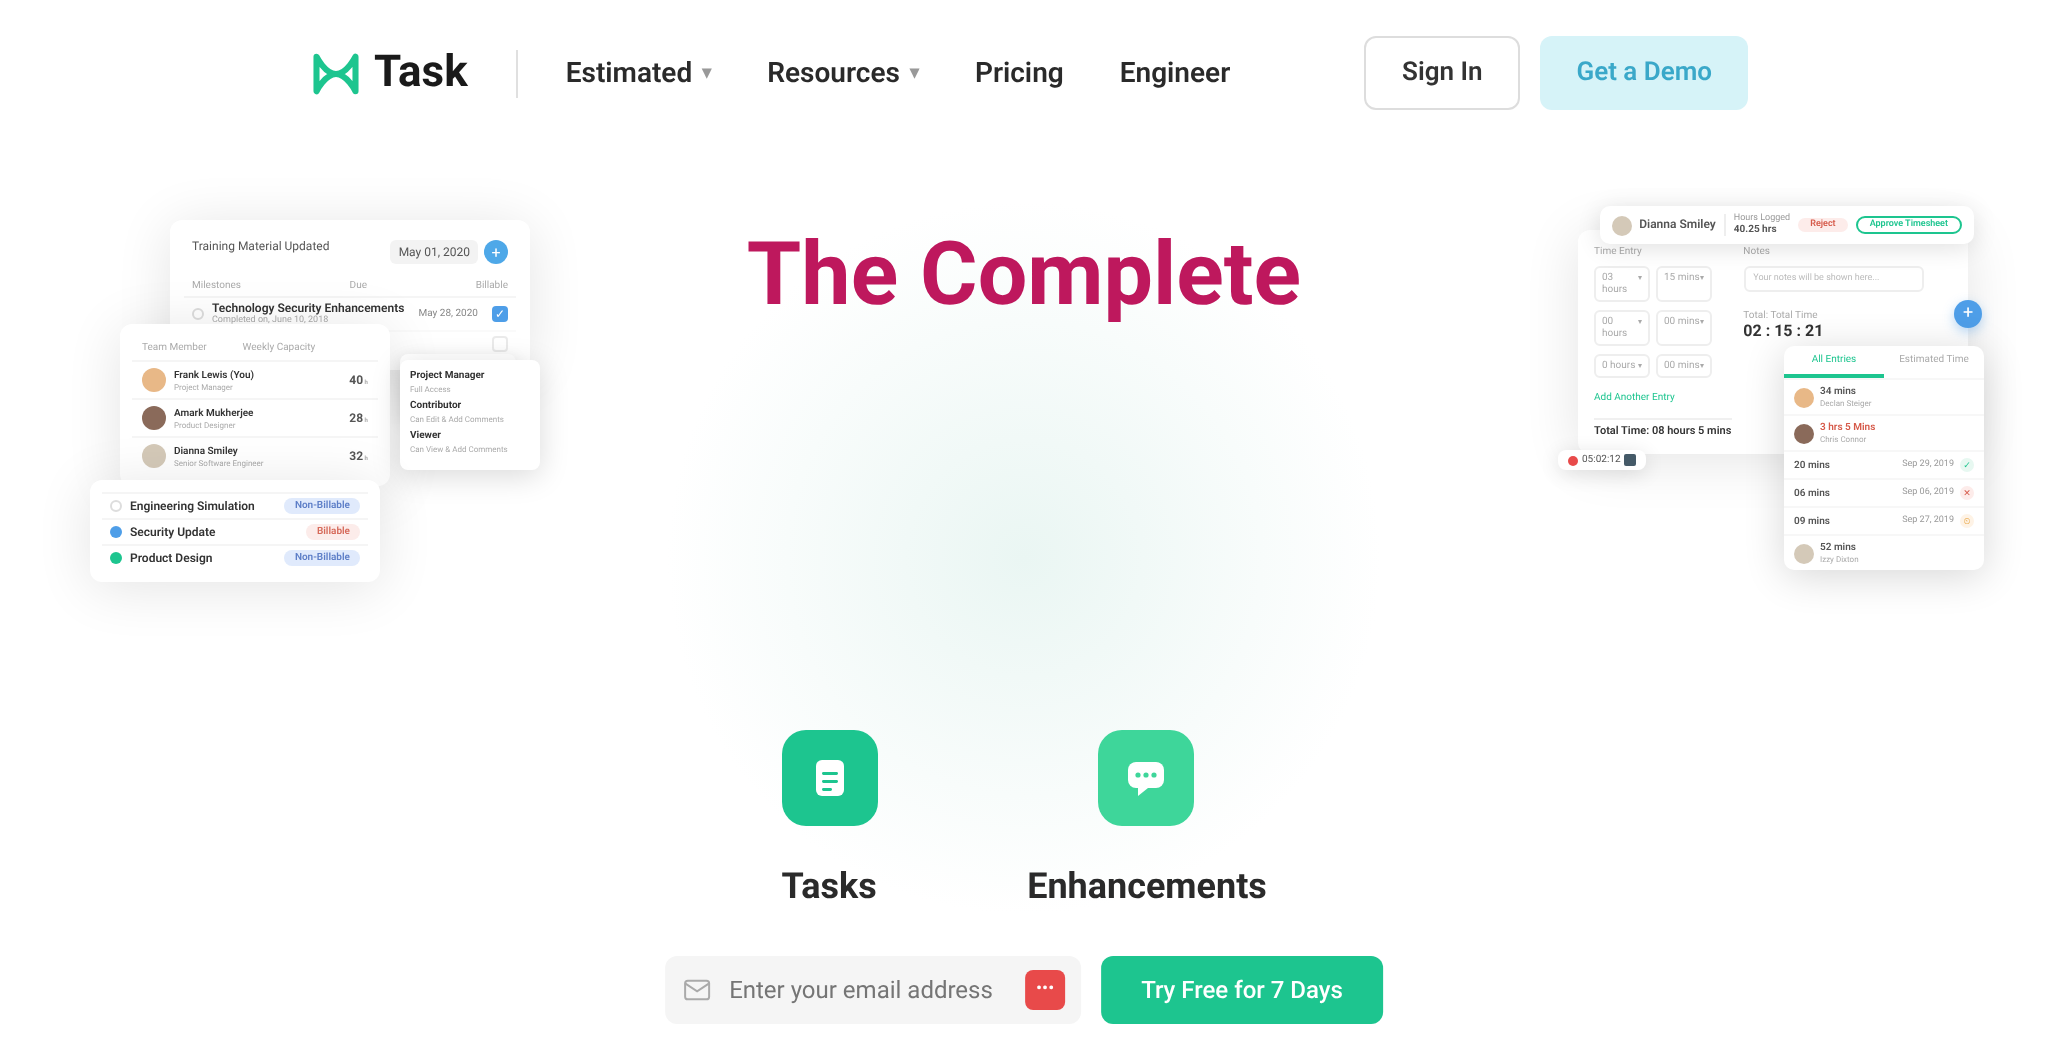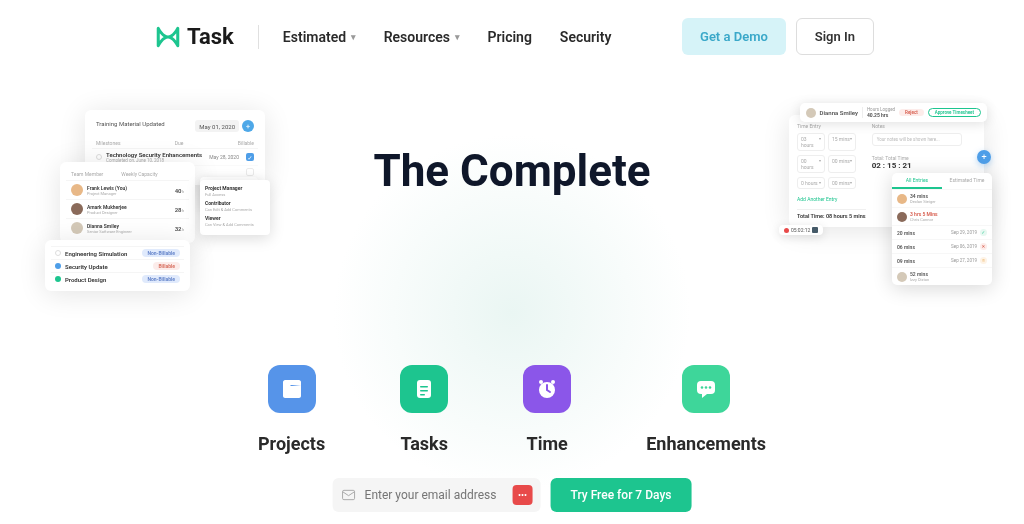--- a/index.html
+++ b/index.html
@@ -15,21 +15,21 @@
 .chevron { font-size: 9px; color: #999; }
 .header-actions { display: flex; gap: 10px; margin-left: auto; margin-right: 100px; }
 .btn { padding: 10px 18px; border-radius: 6px; font-size: 13px; font-weight: 600; cursor: pointer; border: none; }
 .btn-demo { background: #d6f3f8; color: #3aa8c9; }
 .btn-signin { background: #fff; border: 1px solid #ddd; color: #333; }
 .btn-signup { background: #1dc58f; color: #fff; padding: 10px 22px; }
 
 
 .hero { position: relative; margin-top: 35px; }
 .bg-circle { position: absolute; left: 50%; transform: translateX(-50%); top: -10px; width: 360px; height: 360px; border-radius: 50%; background: radial-gradient(circle, #eaf6f3 0%, #fff 70%); z-index: 0; }
-.hero-title { position: relative; z-index: 2; text-align: center; font-size: 44px; font-weight: 700; color: #0f172a; line-height: 1.28; margin-top: 88px; }
+.hero-title { position: relative; z-index: 2; text-align: center; font-size: 44px; font-weight: 700; color: #be185d; line-height: 1.28; margin-top: 54px; }
 
 
 .mockup-left { position: absolute; left: 45px; top: 110px; width: 220px; z-index: 1; }
 .mockup-right { position: absolute; right: 40px; top: 115px; width: 195px; z-index: 1; }
 .card { background: #fff; border-radius: 6px; box-shadow: 0 3px 28px rgba(0,0,0,0.11); padding: 6px; font-size: 6px; color: #555; margin-bottom: 4px; }
 .card-header { display: flex; justify-content: space-between; padding: 3px 4px; margin-bottom: 3px; }
 .card-header .date-badge { background: #f3f3f3; padding: 1px 4px; border-radius: 3px; font-size: 6px; display: flex; align-items: center; gap: 2px; }
 .card-header .add-btn { width: 12px; height: 12px; border-radius: 50%; background: #4ea8e8; color: #fff; display: flex; align-items: center; justify-content: center; font-size: 8px; }
 .table-header { display: flex; justify-content: space-between; padding: 2px 4px; font-size: 5px; color: #aaa; }
 .task-row { display: flex; align-items: center; gap: 4px; padding: 2px 4px; border-top: 1px solid #f5f5f5; }
@@ -138,26 +138,26 @@
         <span class="chevron">▾</span>
       </div>
     <div class="nav-item">
         <span>Resources</span>
         <span class="chevron">▾</span>
       </div>
     <div class="nav-item">
         <span>Pricing</span>
       </div>
     <div class="nav-item">
-        <span>Security</span>
+        <span>Engineer</span>
       </div>
   </div>
   <div class="header-actions">
+    <button class="btn btn-signin">Sign In</button>
     <button class="btn btn-demo">Get a Demo</button>
-    <button class="btn btn-signin">Sign In</button>
   </div>
 </div>
 
 <div class="hero">
   <div class="bg-circle"></div>
   <h1 class="hero-title">
     <span>The Complete</span><br>
     <br>
   </h1>
 </div>
@@ -368,48 +368,29 @@
             <div class="e-name">52 mins</div>
             <div class="e-sub">Izzy Dixton</div>
           </span>
         </div>
     </div>
   </div>
 </div>
 
 <div class="features">
   <div class="feature">
-    <div class="feature-icon fi-projects">
-        <svg width="24" height="24" viewBox="0 0 24 24">
-          <path fill="#fff" d="M3 7 L9 7 L11 9 L21 9 L21 19 C21 20 20 21 19 21 L5 21 C4 21 3 20 3 19 Z M3 7 L3 5 C3 4 4 3 5 3 L19 3 C20 3 21 4 21 5 L21 9"></path>
-        </svg>
-      </div>
-    <div class="feature-label">Projects</div>
-  </div>
-  <div class="feature">
     <div class="feature-icon fi-tasks">
         <svg width="24" height="24" viewBox="0 0 24 24">
           <rect x="5" y="3" width="14" height="18" rx="3" fill="#fff"></rect>
           <rect x="8" y="9" width="8" height="1.5" rx="0.7" fill="#1dc58f"></rect>
           <rect x="8" y="13" width="8" height="1.5" rx="0.7" fill="#1dc58f"></rect>
           <rect x="8" y="17" width="5" height="1.5" rx="0.7" fill="#1dc58f"></rect>
         </svg>
       </div>
     <div class="feature-label">Tasks</div>
-  </div>
-  <div class="feature">
-    <div class="feature-icon fi-time">
-        <svg width="24" height="24" viewBox="0 0 24 24">
-          <circle cx="12" cy="13" r="8" fill="#fff"></circle>
-          <path d="M12 8 L12 13 L15 15" stroke="#8b56e9" stroke-width="2" fill="none" stroke-linecap="round"></path>
-          <circle cx="6" cy="5" r="2" fill="#fff"></circle>
-          <circle cx="18" cy="5" r="2" fill="#fff"></circle>
-        </svg>
-      </div>
-    <div class="feature-label">Time</div>
   </div>
   <div class="feature">
     <div class="feature-icon fi-collab">
         <svg width="24" height="24" viewBox="0 0 24 24">
           <rect x="3" y="4" width="18" height="13" rx="4" fill="#fff"></rect>
           <path d="M8 17 L8 21 L13 17" fill="#fff"></path>
           <circle cx="8" cy="10.5" r="1.3" fill="#3ed69a"></circle>
           <circle cx="12" cy="10.5" r="1.3" fill="#3ed69a"></circle>
           <circle cx="16" cy="10.5" r="1.3" fill="#3ed69a"></circle>
         </svg>

